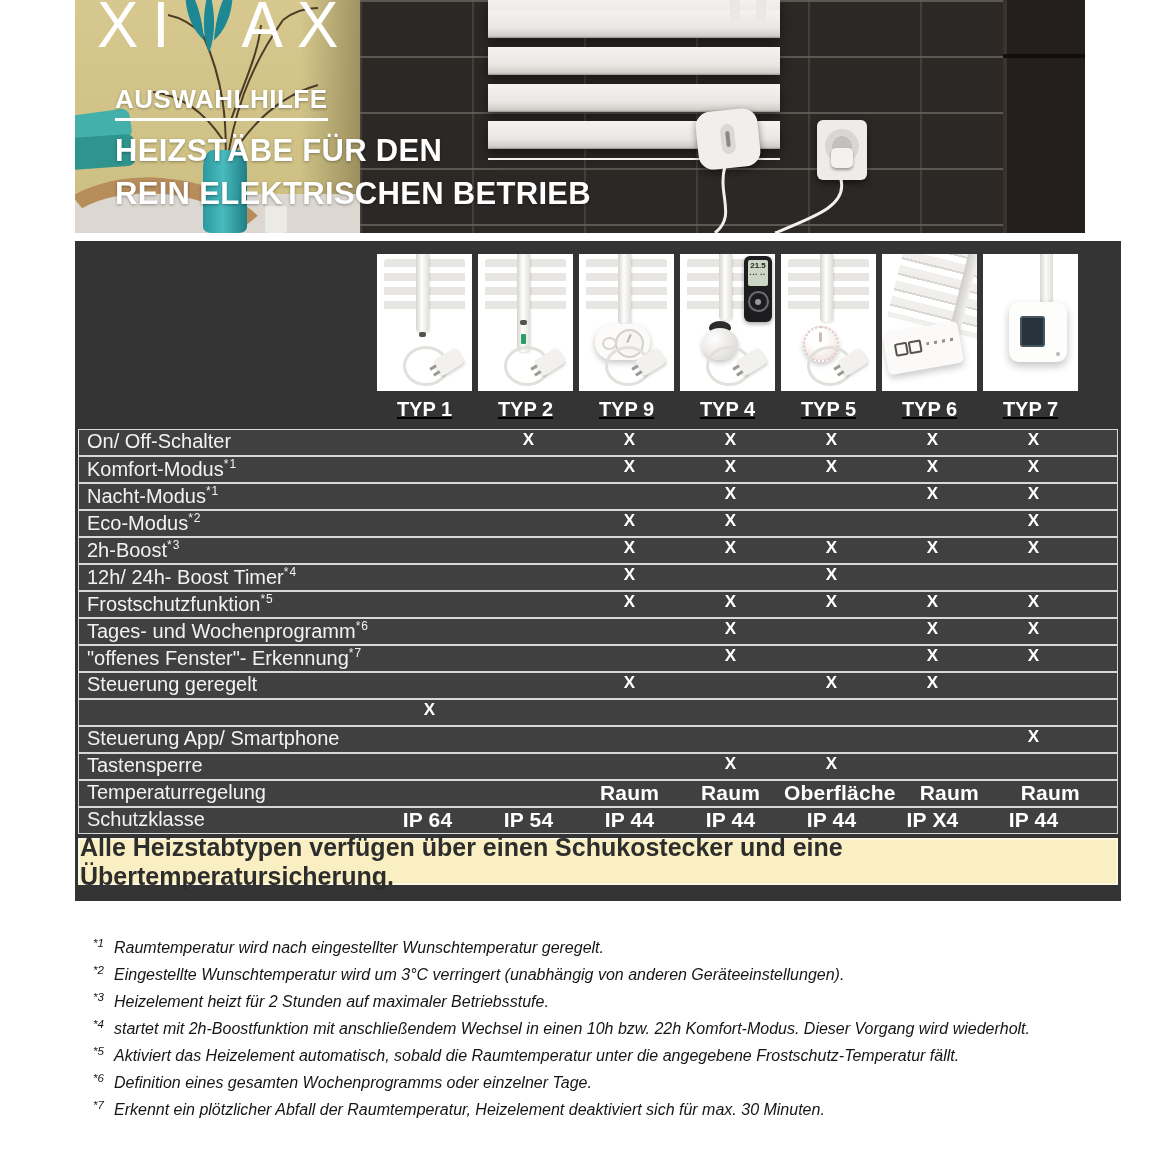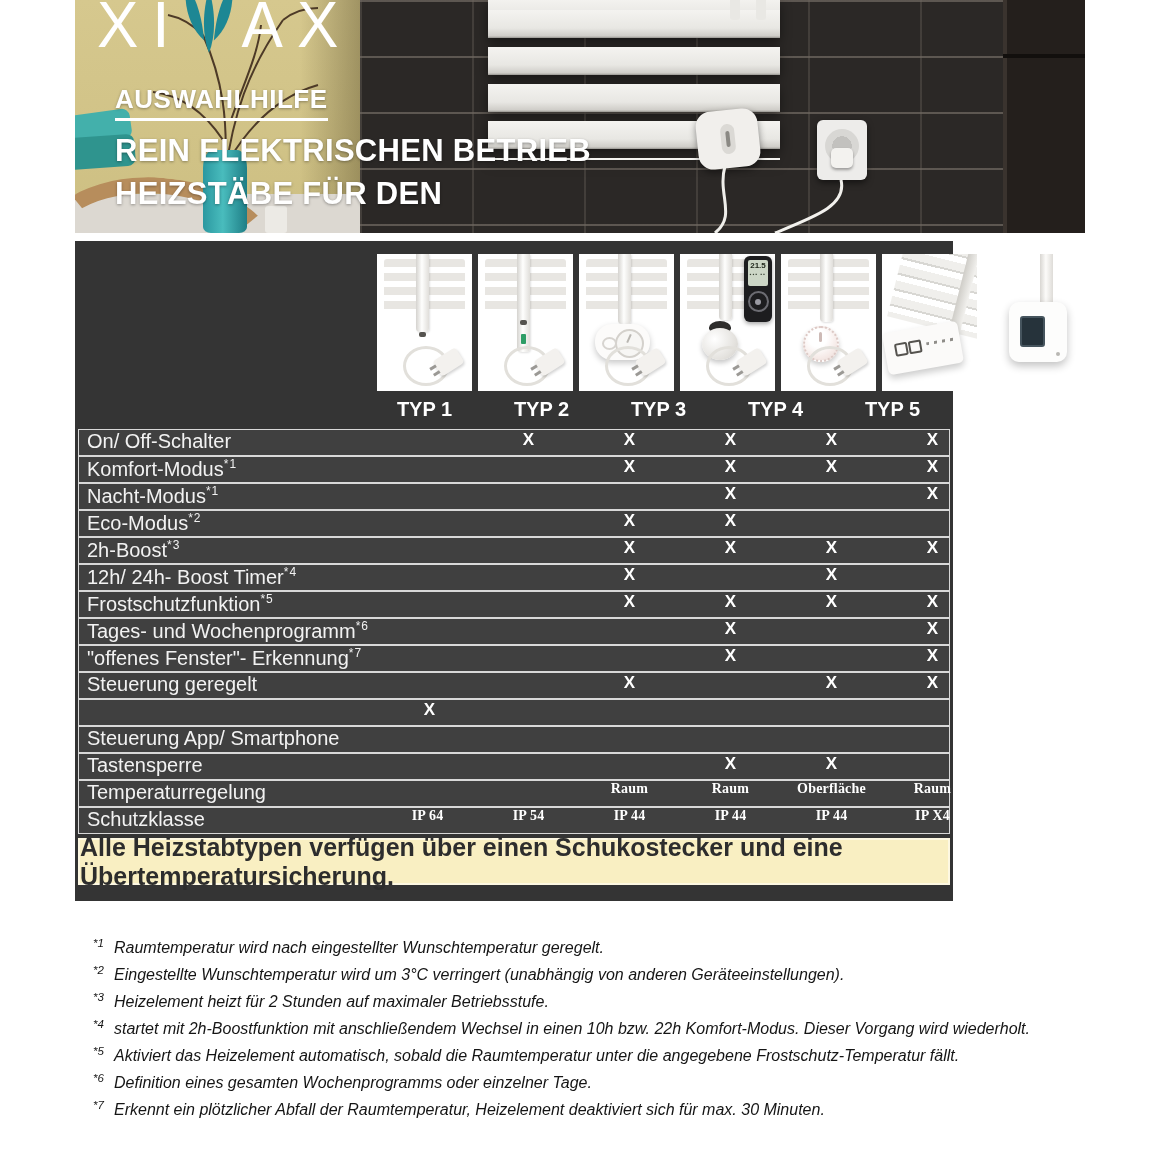--- a/index.html
+++ b/index.html
@@ -34,31 +34,31 @@
   .furniture::after{content:"";position:absolute;left:0;top:54px;width:100%;height:4px;background:#120f0d;}
   .cables{position:absolute;left:0;top:0;}
   .logo{position:absolute;left:22px;top:-16px;display:flex;align-items:flex-end;color:#fff;}
   .logo .lt{font-size:62px;font-weight:400;letter-spacing:14px;line-height:1;transform:scaleY(1.03);}
   .logo svg{margin:0 2px -2px -6px;}
   .hero-text{position:absolute;left:40px;top:84px;color:#fff;text-shadow:0 1px 3px rgba(0,0,0,.35);}
   .eyebrow{display:inline-block;font-size:26px;font-weight:700;letter-spacing:.5px;border-bottom:3px solid #fff;padding-bottom:3px;margin-bottom:8px;}
   .hline{font-size:31px;font-weight:700;line-height:43px;letter-spacing:.3px;}
 
   
-  .panel{margin:8px 75px 0;width:878px;box-sizing:border-box;background:#343434;padding:13px 3px 16px;}
+  .panel{margin:8px 75px 0;width:1046px;box-sizing:border-box;background:#343434;padding:13px 3px 16px;}
   .tiles{margin-left:299px;display:flex;gap:6px;}
   .tile{position:relative;width:95px;height:137px;background:#fff;overflow:hidden;flex:0 0 95px;}
-  .typhead{margin-left:299px;display:flex;gap:22px;padding:7px 0 8px;}
+  .typhead{margin-left:299px;display:flex;gap:6px;padding:7px 0 8px;text-decoration:underline;}
   .typhead .th{width:95px;flex:0 0 95px;text-align:center;color:#fff;font-weight:700;font-size:20px;}
   .rowswrap{}
   .trow{display:flex;align-items:flex-start;height:27px;box-sizing:border-box;background:#404040;border:1px solid #d8d8d8;margin-bottom:0;column-gap:6px;}
   .rlabel{flex:0 0 287px;padding-left:8px;color:#f2f2f2;font-size:20px;white-space:nowrap;overflow:hidden;}
   .rlabel sup{font-size:12px;letter-spacing:1px;}
   .tcell{flex:0 0 95px;text-align:center;color:#fff;font-weight:700;font-size:17px;}
-  .tcell.small{font-size:14px;letter-spacing:.2px;font-family:Liberation Serif, serif;}
+  .tcell.small{font-size:21px;letter-spacing:.2px;}
   .banner{margin-top:4px;height:47px;background:#f9efc2;border:2px solid #fdf8e2;box-sizing:border-box;display:flex;align-items:center;justify-content:center;color:#2d2d2d;font-weight:700;font-size:25px;}
 
   
   .footnotes{margin:38px 80px 0 93px;color:#151515;}
   .fn{position:relative;padding-left:21px;font-style:italic;font-size:16px;margin-bottom:10px;line-height:17px;}
   .fn .marker{position:absolute;left:0;top:-4px;font-size:11.5px;}
 
   
   .rungs{position:absolute;left:7px;right:7px;top:5px;height:54px;background:repeating-linear-gradient(180deg,#e8e6e2 0 8px,#ffffff 8px 14px);border-radius:3px;}
   .rod{position:absolute;left:39px;width:13px;top:0;background:linear-gradient(90deg,#d5d3cf,#fefefd 45%,#e0deda);border-radius:0 0 4px 4px;box-shadow:1px 1px 2px rgba(0,0,0,.12);}
@@ -138,22 +138,22 @@
         <g fill="#1d8794">
           <path d="M32 4 C25 28 25 52 32 70 C39 52 39 28 32 4 Z"></path>
           <path d="M8 0 C6 22 12 44 27 57 C25 36 20 13 8 0 Z"></path>
           <path d="M56 0 C58 22 52 44 37 57 C39 36 44 13 56 0 Z"></path>
         </g>
       </svg>
       <span class="lt">AX</span>
     </div>
     <div class="hero-text">
       <div class="eyebrow">AUSWAHLHILFE</div>
+      <div class="hline">HEIZSTÄBE FÜR DEN</div>
       <div class="hline">REIN ELEKTRISCHEN BETRIEB</div>
-      <div class="hline">HEIZSTÄBE FÜR DEN</div>
     </div>
   </div>
 
   <div class="panel">
     <div class="tiles">
         <div class="tile">
           <div class="rungs"></div>
           <div class="rod" style="height: 78px;"></div>
           <div class="tip" style="top: 78px;"></div>
           <div class="cordloop"></div>
@@ -209,21 +209,21 @@
           <div class="tube"></div>
           <div class="box7">
             <div class="screen7"></div>
             <div class="dot7"></div>
           </div>
         </div>
       </div>
     <div class="typhead">
         <div class="th">TYP 1</div>
         <div class="th">TYP 2</div>
-        <div class="th">TYP 3</div>
+        <div class="th">TYP 9</div>
         <div class="th">TYP 4</div>
         <div class="th">TYP 5</div>
         <div class="th">TYP 6</div>
         <div class="th">TYP 7</div>
       </div>
     <div class="rowswrap">
         <div class="trow">
           <div class="rlabel">On/ Off-Schalter</div>
           <div class="tcell"></div>
           <div class="tcell">X</div>

